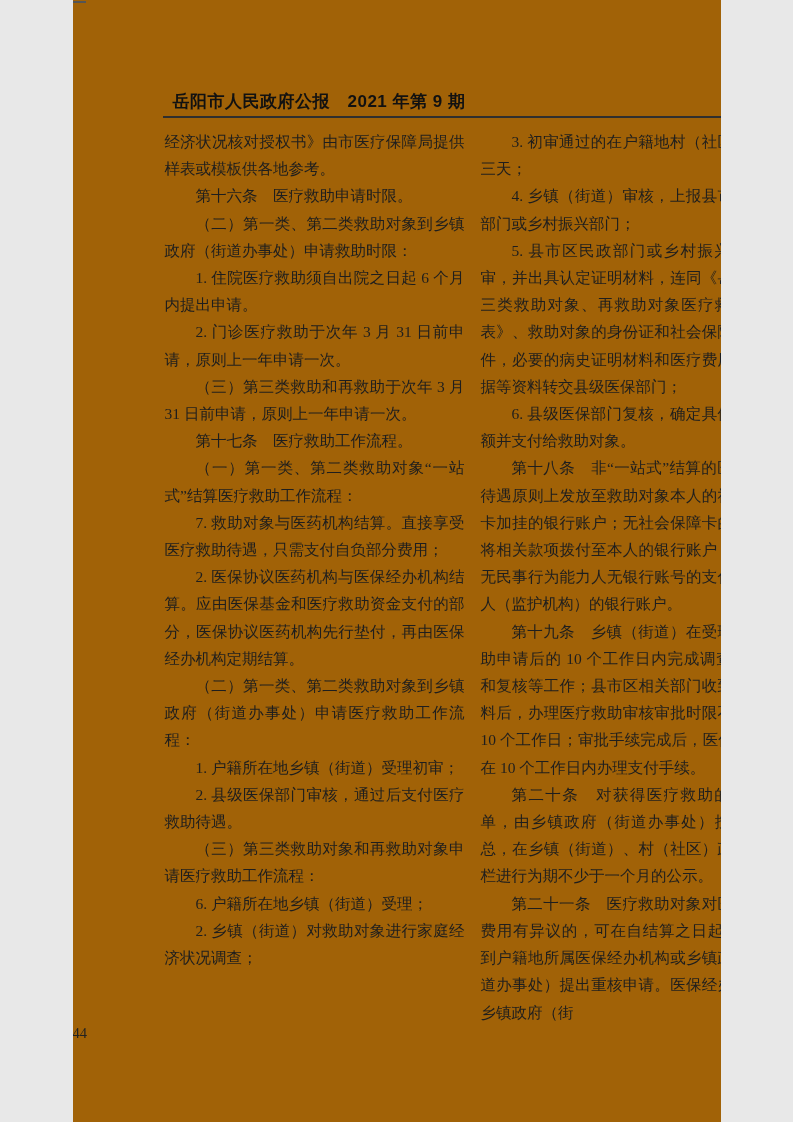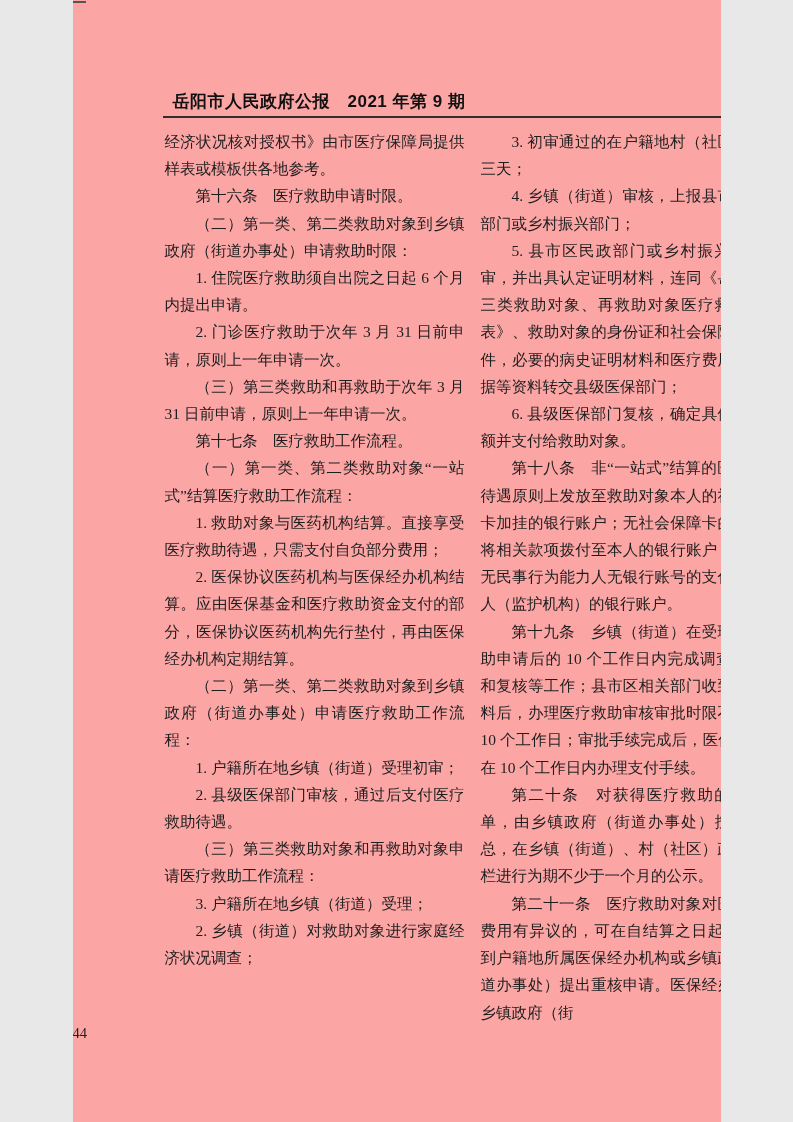--- a/index.html
+++ b/index.html
@@ -1,21 +1,21 @@
 <!DOCTYPE html>
 <html><head>
 <meta charset="utf-8">
 <style>
   html, body { margin: 0; padding: 0; background: #e8e8e8; }
   .page {
     position: relative;
     width: 648px;
     height: 1122px;
     margin: 0 auto;
-    background: #fca5a5;
+    background: #a16207;
     color: #1c1c1c;
     font-family: "Liberation Serif", "DejaVu Serif", serif;
     overflow: hidden;
   }
   .scan-mark {
     position: absolute;
     left: 0; top: 1px;
     width: 13px; height: 2px;
     background: #555;
   }
@@ -74,27 +74,27 @@
   <div class="columns">
     <div class="col">
       <p class="para flush">经济状况核对授权书》由市医疗保障局提供样表或模板供各地参考。</p>
       <p class="para">第十六条　医疗救助申请时限。</p>
       <p class="para">（二）第一类、第二类救助对象到乡镇政府（街道办事处）申请救助时限：</p>
       <p class="para">1. 住院医疗救助须自出院之日起 6 个月内提出申请。</p>
       <p class="para">2. 门诊医疗救助于次年 3 月 31 日前申请，原则上一年申请一次。</p>
       <p class="para">（三）第三类救助和再救助于次年 3 月 31 日前申请，原则上一年申请一次。</p>
       <p class="para">第十七条　医疗救助工作流程。</p>
       <p class="para">（一）第一类、第二类救助对象“一站式”结算医疗救助工作流程：</p>
-      <p class="para">1. 救助对象与医药机构结算。直接享受医疗救助待遇，只需支付自负部分费用；</p>
+      <p class="para">7. 救助对象与医药机构结算。直接享受医疗救助待遇，只需支付自负部分费用；</p>
       <p class="para">2. 医保协议医药机构与医保经办机构结算。应由医保基金和医疗救助资金支付的部分，医保协议医药机构先行垫付，再由医保经办机构定期结算。</p>
       <p class="para">（二）第一类、第二类救助对象到乡镇政府（街道办事处）申请医疗救助工作流程：</p>
       <p class="para">1. 户籍所在地乡镇（街道）受理初审；</p>
       <p class="para">2. 县级医保部门审核，通过后支付医疗救助待遇。</p>
       <p class="para">（三）第三类救助对象和再救助对象申请医疗救助工作流程：</p>
-      <p class="para">3. 户籍所在地乡镇（街道）受理；</p>
+      <p class="para">6. 户籍所在地乡镇（街道）受理；</p>
       <p class="para">2. 乡镇（街道）对救助对象进行家庭经济状况调查；</p>
     </div>
     <div class="col">
       <p class="para">3. 初审通过的在户籍地村（社区）公示三天；</p>
       <p class="para">4. 乡镇（街道）审核，上报县市区民政部门或乡村振兴部门；</p>
       <p class="para">5. 县市区民政部门或乡村振兴部门复审，并出具认定证明材料，连同《岳阳市第三类救助对象、再救助对象医疗救助申请表》、救助对象的身份证和社会保障卡复印件，必要的病史证明材料和医疗费用结算单据等资料转交县级医保部门；</p>
       <p class="para">6. 县级医保部门复核，确定具体补助金额并支付给救助对象。</p>
       <p class="para">第十八条　非“一站式”结算的医疗救助待遇原则上发放至救助对象本人的社会保障卡加挂的银行账户；无社会保障卡的可申请将相关款项拨付至本人的银行账户；限制或无民事行为能力人无银行账号的支付至监护人（监护机构）的银行账户。</p>
       <p class="para">第十九条　乡镇（街道）在受理医疗救助申请后的 10 个工作日内完成调查、公示和复核等工作；县市区相关部门收到申报资料后，办理医疗救助审核审批时限不得超过 10 个工作日；审批手续完成后，医保部门须在 10 个工作日内办理支付手续。</p>
       <p class="para">第二十条　对获得医疗救助的对象名单，由乡镇政府（街道办事处）按季度汇总，在乡镇（街道）、村（社区）政务公开栏进行为期不少于一个月的公示。</p>

